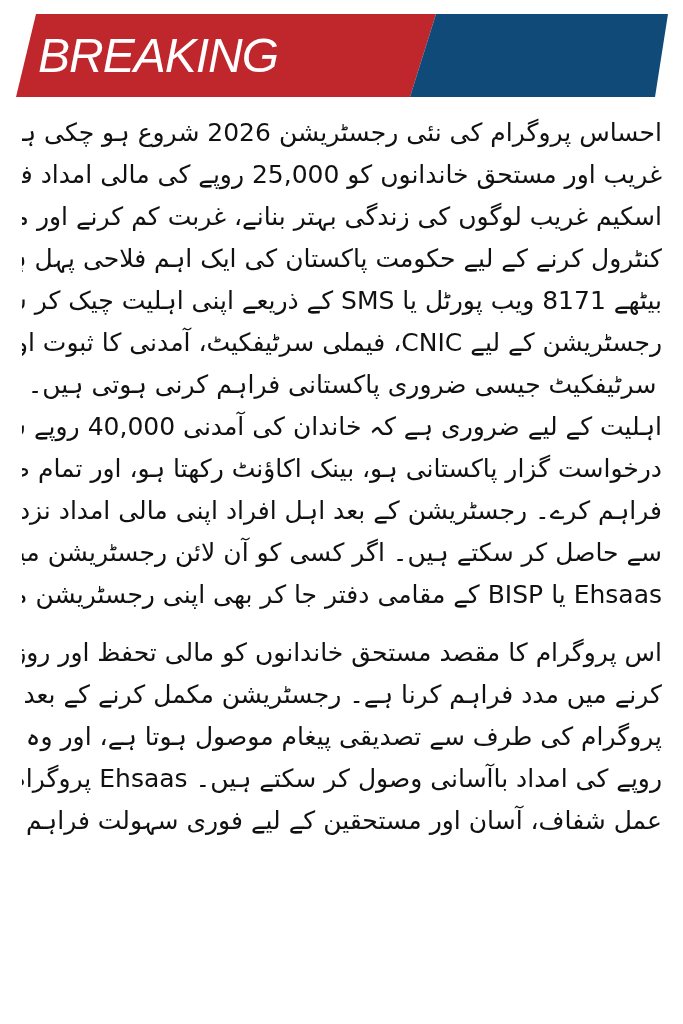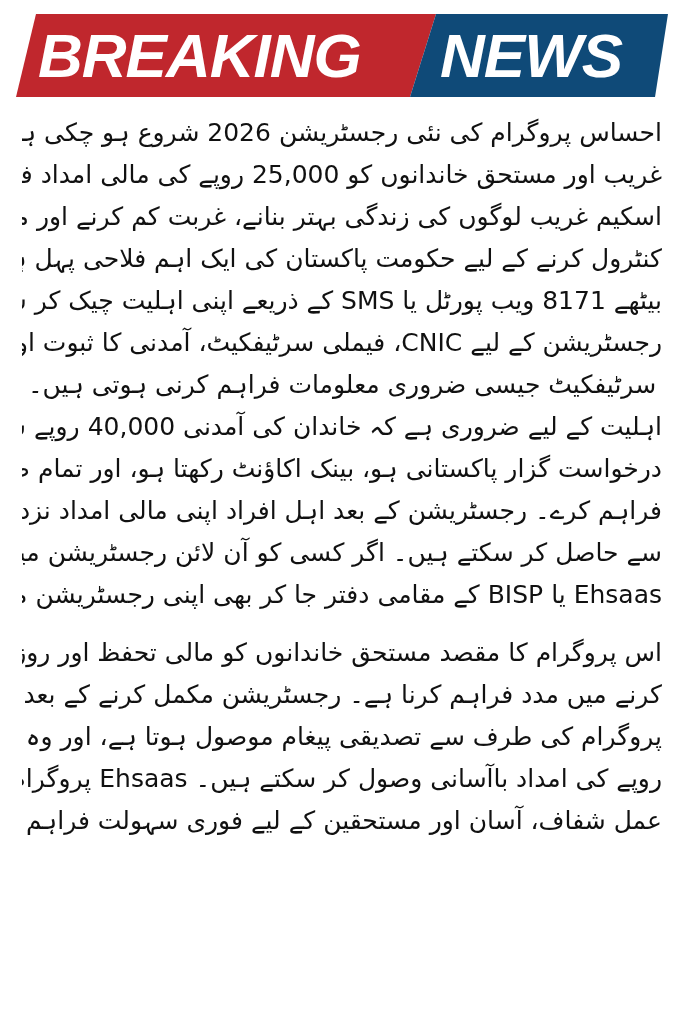--- a/index.html
+++ b/index.html
@@ -27,23 +27,23 @@
       left: 0;
       top: 0;
     }
     .banner-word {
       position: absolute;
       top: 16px;
       height: 80px;
       line-height: 80px;
       color: #ffffff;
       font-family: "Liberation Sans", sans-serif;
-      font-weight: bold;
+      font-weight: normal;
       font-style: italic;
-      font-size: 62px;
+      font-size: 48px;
       letter-spacing: -1px;
       white-space: nowrap;
     }
     .banner-word.breaking {
       left: 38px;
     }
     .banner-word.news {
       left: 440px;
     }
     .article {
@@ -78,33 +78,32 @@
   </style>
 </head>
 <body>
 
 <div class="banner">
   <svg width="683" height="110" viewBox="0 0 683 110">
     <polygon points="36,14 436,14 410,97 16,97" fill="#c0272d"></polygon>
     <polygon points="436,14 668,14 655,97 410,97" fill="#0f4a78"></polygon>
   </svg>
   <div class="banner-word breaking">BREAKING</div>
-  <div class="banner-word news">NEWS</div>
 </div>
 
 <div class="article">
 
   <div class="para">
     <span class="line justify">احساس پروگرام کی نئی رجسٹریشن 2026 شروع ہو چکی ہے، جس کے تحت</span>
     <span class="line justify">غریب اور مستحق خاندانوں کو 25,000 روپے کی مالی امداد فراہم کی جاتی ہے۔ یہ</span>
     <span class="line justify">اسکیم غریب لوگوں کی زندگی بہتر بنانے، غربت کم کرنے اور مہنگائی کے اثرات کو</span>
     <span class="line justify">کنٹرول کرنے کے لیے حکومت پاکستان کی ایک اہم فلاحی پہل ہے۔ اہل افراد گھر</span>
     <span class="line justify">بیٹھے 8171 ویب پورٹل یا SMS کے ذریعے اپنی اہلیت چیک کر سکتے ہیں، اور</span>
     <span class="line">رجسٹریشن کے لیے CNIC، فیملی سرٹیفکیٹ، آمدنی کا ثبوت اور رہائشی</span>
-    <span class="line">سرٹیفکیٹ جیسی ضروری معلومات فراہم کرنی ہوتی ہیں۔</span>
+    <span class="line">سرٹیفکیٹ جیسی ضروری پاکستانی فراہم کرنی ہوتی ہیں۔</span>
   </div>
 
   <div class="para">
     <span class="line">اہلیت کے لیے ضروری ہے کہ خاندان کی آمدنی 40,000 روپے سے کم ہو،</span>
     <span class="line justify">درخواست گزار پاکستانی ہو، بینک اکاؤنٹ رکھتا ہو، اور تمام ضروری دستاویزات</span>
     <span class="line justify">فراہم کرے۔ رجسٹریشن کے بعد اہل افراد اپنی مالی امداد نزدیکی بینک یا کیش سینٹر</span>
     <span class="line">سے حاصل کر سکتے ہیں۔ اگر کسی کو آن لائن رجسٹریشن میں دشواری ہو تو وہ</span>
     <span class="line justify">Ehsaas یا BISP کے مقامی دفتر جا کر بھی اپنی رجسٹریشن مکمل کر سکتا</span>
   </div>
 

